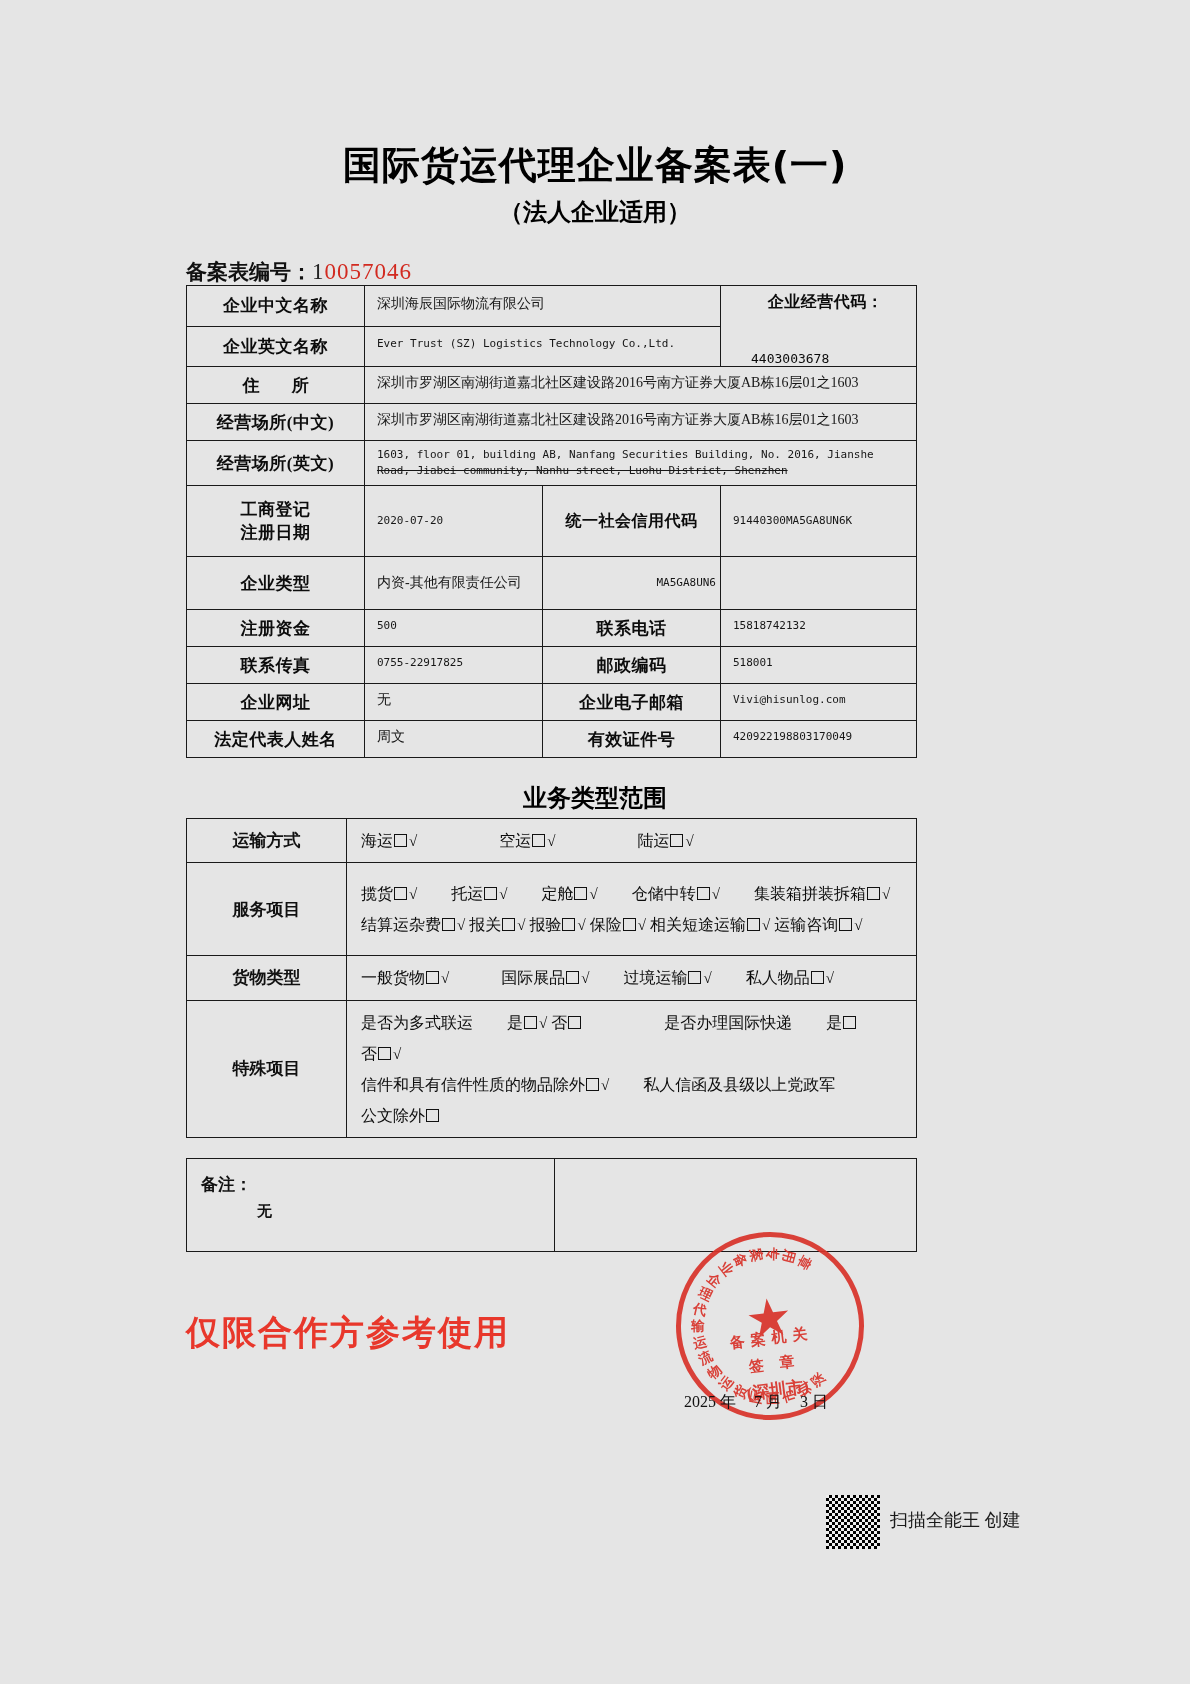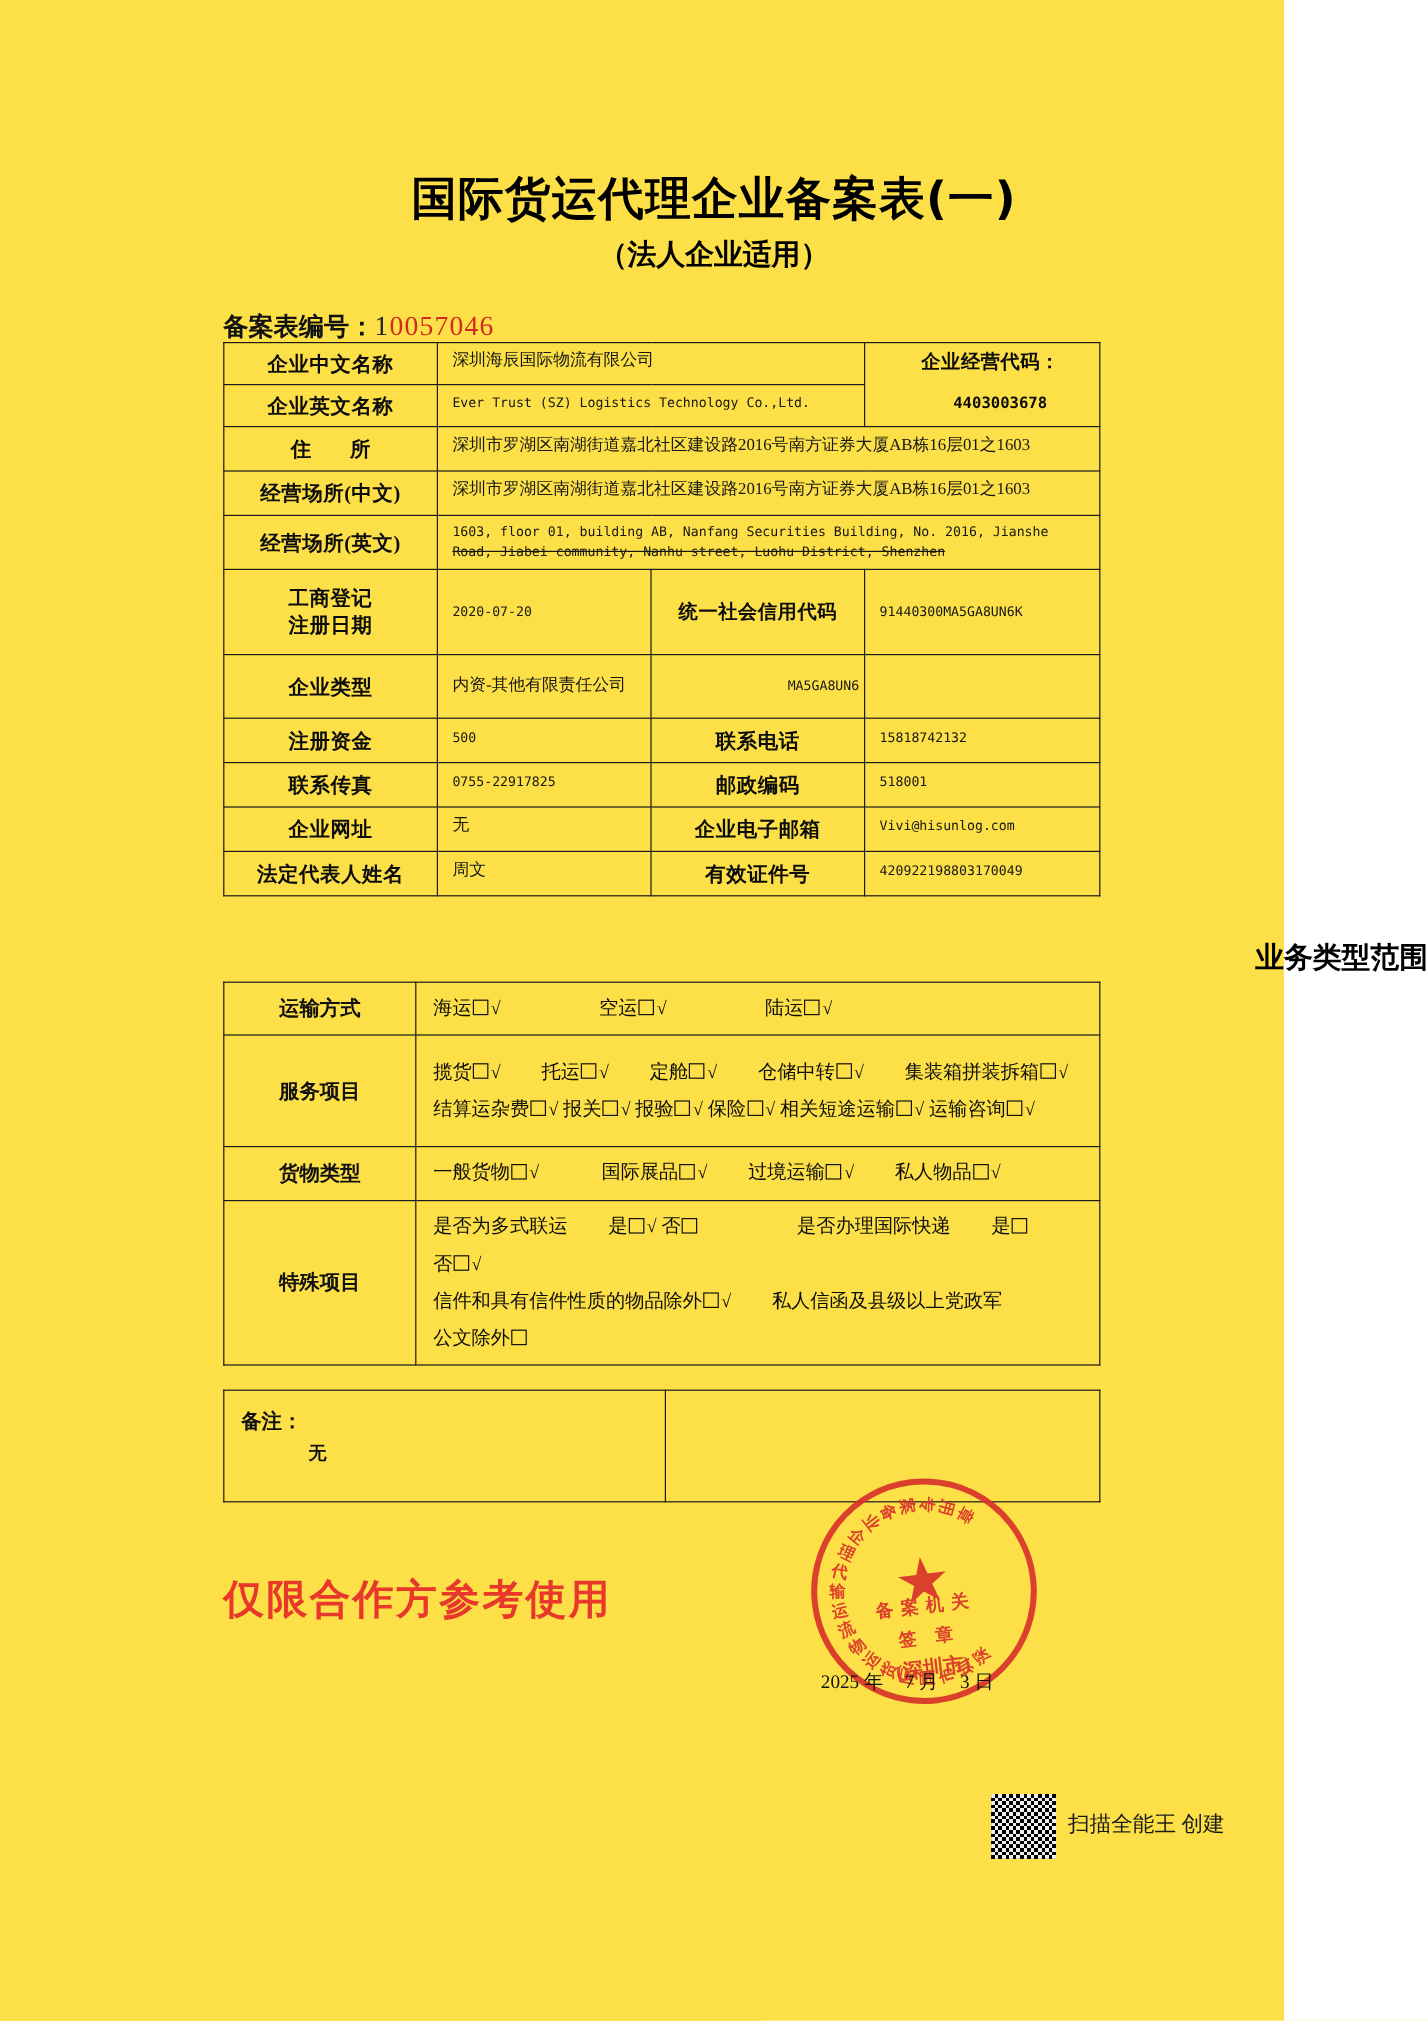--- a/index.html
+++ b/index.html
@@ -6,22 +6,22 @@
   body{
     width:1190px;height:1684px;
     background:#ffffff;
     font-family:"Liberation Serif","DejaVu Serif",serif;
     color:#111;
     position:relative;
     overflow:hidden;
   }
   .page{
     position:relative;
-    width:1070px;height:1684px;
-    background:#fde047;
+    width:1190px;height:1684px;
+    background:#e5e5e5;
   }
   
   .title{
     position:absolute;left:0;top:140px;width:1190px;
     text-align:center;
     font-family:"DejaVu Sans","Liberation Sans",sans-serif;
     font-weight:bold;
     font-size:38px;
     letter-spacing:1px;
     color:#000;
@@ -84,21 +84,21 @@
   }
   .val.cn{
     font-family:"Liberation Serif","DejaVu Serif",serif;
     font-size:14px;
   }
   .val.mid{vertical-align:middle;padding-bottom:0 !important;}
 
   
   .sectionhead{
     position:absolute;left:0;top:782px;width:1190px;
-    text-align:right;
+    text-align:center;
     font-size:24px;
     font-weight:bold;
     font-family:"DejaVu Sans","Liberation Sans",sans-serif;
     color:#000;
   }
 
   
   .biztable{
     position:absolute;left:186px;top:818px;width:730px;
   }
@@ -249,21 +249,21 @@
       <col style="width:178px">
       <col style="width:196px">
     </colgroup>
     <tbody>
 
       <tr>
         <td class="lbl" style="height:34px">企业中文名称</td>
         <td class="val cn" colspan="2">深圳海辰国际物流有限公司</td>
         <td class="lbl" rowspan="2" style="vertical-align:top;padding-top:6px !important;padding-left:14px;">
           <div style="font-size:16px;">企业经营代码：</div>
-          <div style="font-family:'DejaVu Sans Mono','Liberation Mono',monospace;font-size:13px;font-weight:bold;margin-top:16px;text-align:center;padding-left:16px;letter-spacing:0;">4403003678</div>
+          <div style="font-family:'DejaVu Sans Mono','Liberation Mono',monospace;font-size:13px;font-weight:normal;margin-top:38px;text-align:left;padding-left:16px;letter-spacing:0;">4403003678</div>
         </td>
       </tr>
 
       <tr>
         <td class="lbl" style="height:34px">企业英文名称</td>
         <td class="val" colspan="2">Ever Trust (SZ) Logistics Technology Co.,Ltd.</td>
       </tr>
 
       <tr>
         <td class="lbl wide" style="height:36px">住        所</td>

